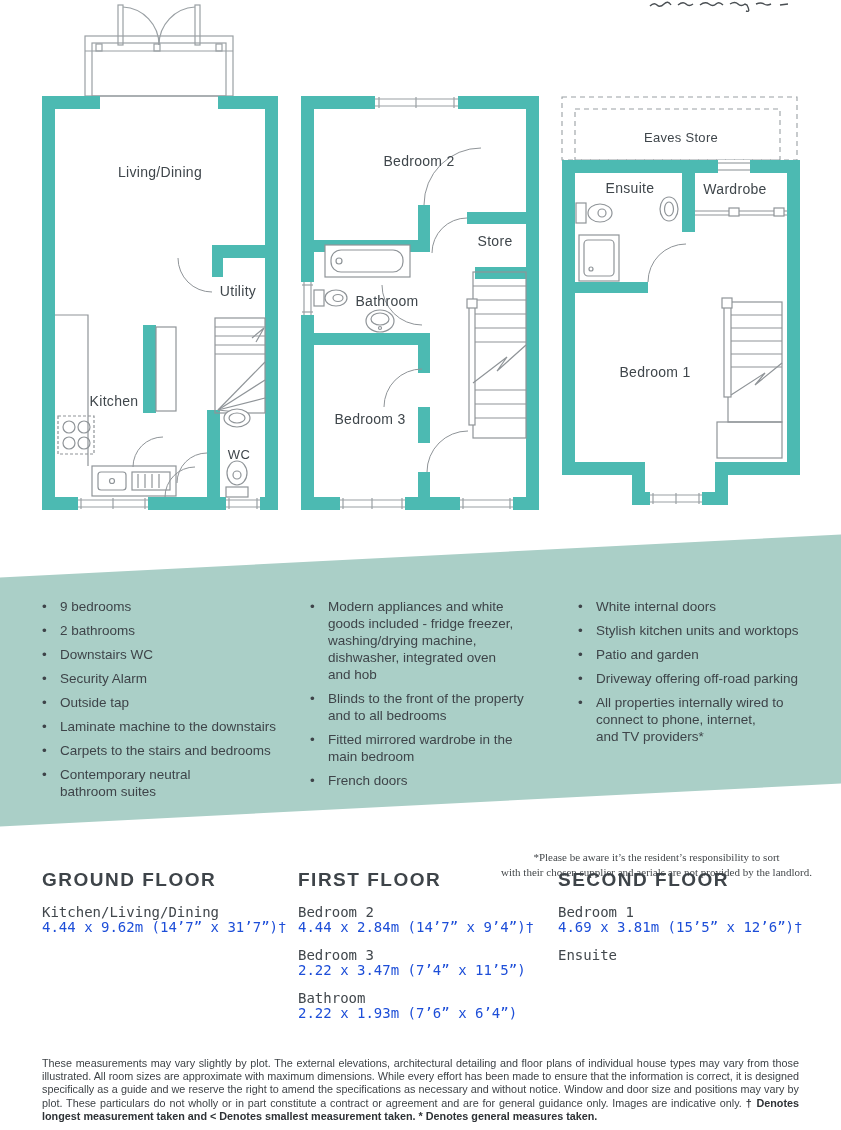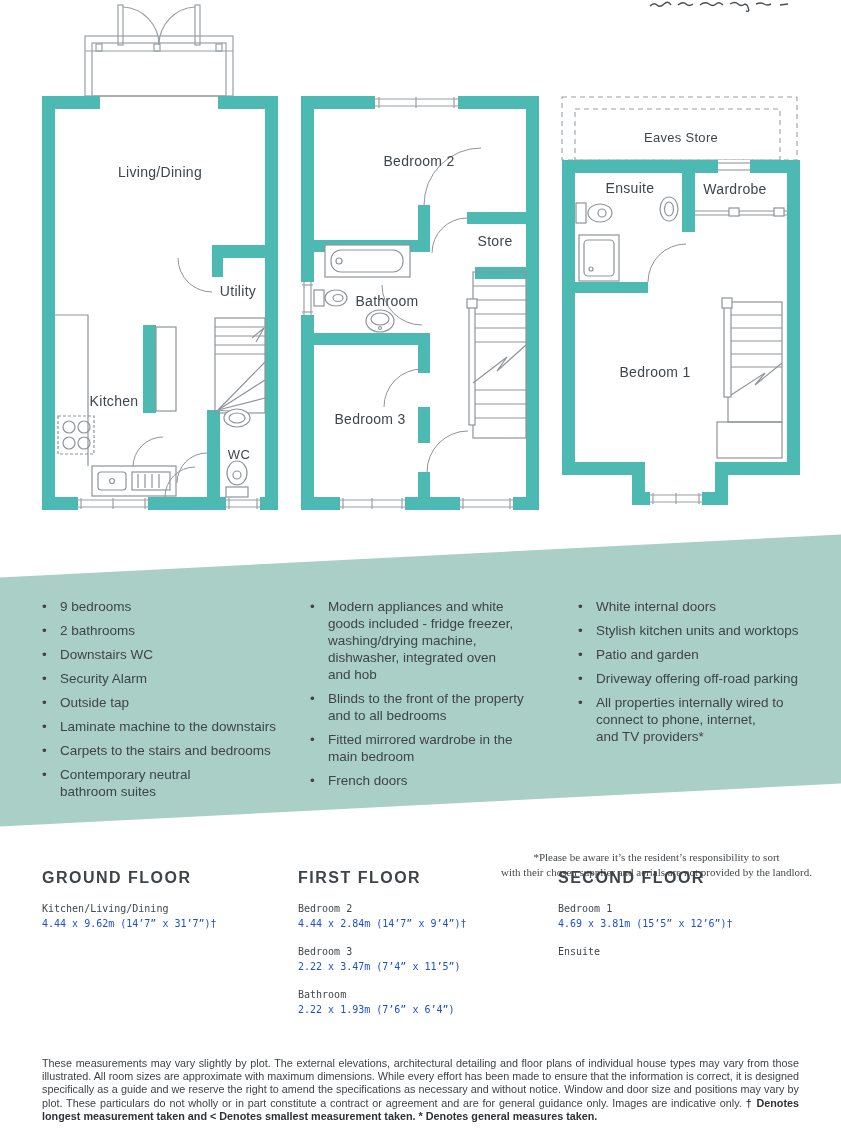--- a/index.html
+++ b/index.html
@@ -24,22 +24,22 @@
 
   .footnote{position:absolute;right:29px;top:850px;text-align:center;
             font-family:"Liberation Serif",serif;font-size:11px;line-height:15px;
             color:#44484b;white-space:pre-line;}
 
   
   .floor-sec{position:absolute;top:869px;}
   #fsec1{left:42px;width:250px;}
   #fsec2{left:298px;width:250px;}
   #fsec3{left:558px;width:260px;}
-  .floor-title{font-size:16px;font-weight:600;letter-spacing:1.5px;color:#3e4449;margin:0 0 14px 0;}
-  .room-entry{margin-bottom:13px;font-family:"DejaVu Sans Mono",monospace;font-size:10px;line-height:15px;}
+  .floor-title{font-size:19px;font-weight:600;letter-spacing:1.5px;color:#3e4449;margin:0 0 14px 0;}
+  .room-entry{margin-bottom:13px;font-family:"DejaVu Sans Mono",monospace;font-size:14px;line-height:15px;}
   .room-name{color:#41474c;}
   .room-dims{color:#1d4ed8;}
 
   .disclaimer{position:absolute;left:42px;right:42px;top:1057px;
               font-family:Liberation Sans, sans-serif;font-size:10.8px;line-height:13.2px;
               color:#3e4347;text-align:justify;}
   .disclaimer b{color:#2e3236;}
 </style>
 </head>
 <body>

